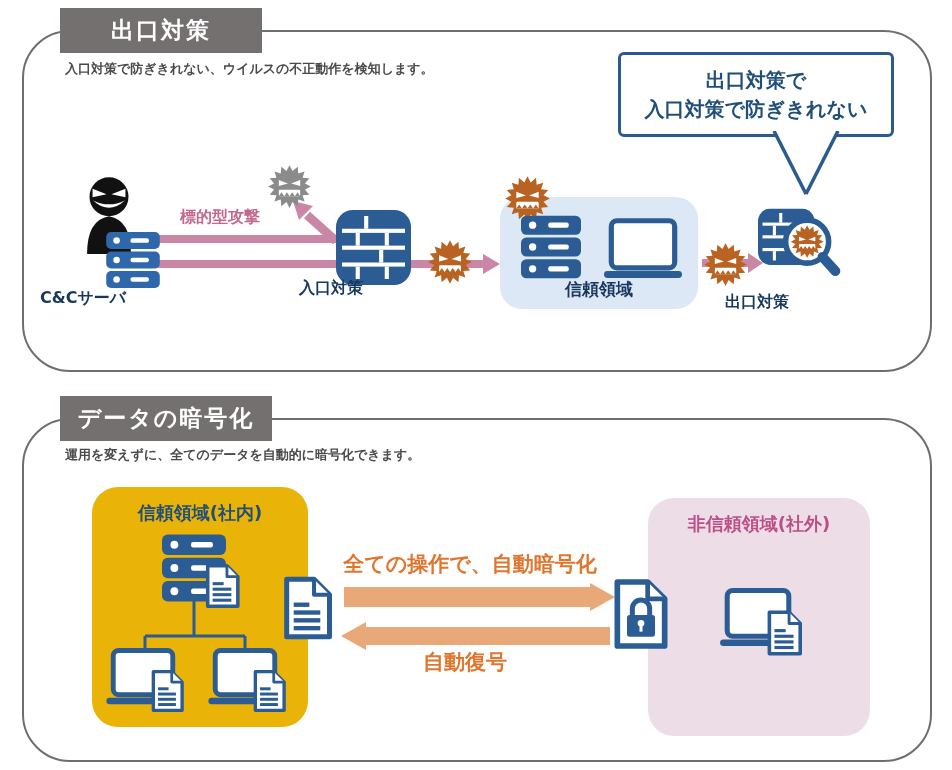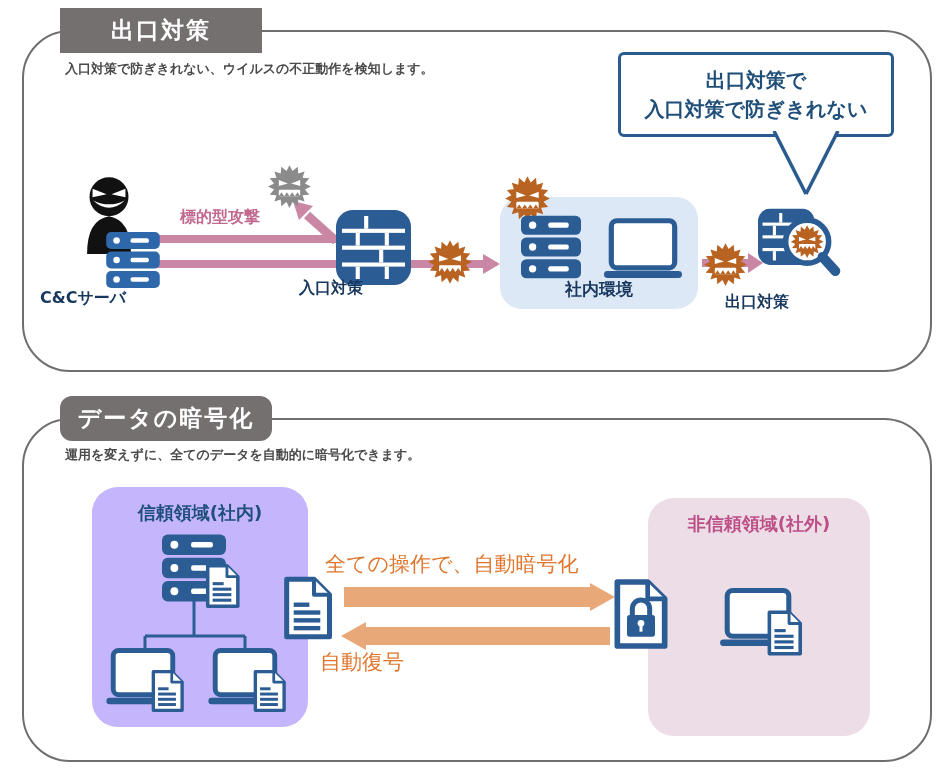--- a/index.html
+++ b/index.html
@@ -8,43 +8,43 @@
 
   .panel{position:absolute;left:22px;width:906px;height:338px;background:#fff;
          border:2px solid #6e6e6e;border-radius:48px;z-index:0;}
   #panel-exit{top:30px;}
   #panel-encryption{top:418px;height:340px;}
 
   .title-box{position:absolute;left:60px;height:45px;background:#757070;color:#fff;
              font-size:23px;font-weight:bold;text-align:center;line-height:45px;
              letter-spacing:2px;z-index:6;}
   #title-exit{top:8px;width:202px;}
-  #title-encryption{top:396px;width:212px;border-radius:12px;}
+  #title-encryption{top:396px;width:212px;}
 
   .subtitle{position:absolute;left:65px;font-size:13px;font-weight:bold;color:#4a4a4a;z-index:4;}
   #subtitle-exit{top:60px;}
   #subtitle-encryption{top:446px;text-align:right;}
 
   .softbox{position:absolute;z-index:1;border-radius:26px;}
   #internal-box{left:500px;top:197px;width:198px;height:112px;background:#dce8f5;border-radius:22px;}
-  #trusted-box{left:92px;top:487px;width:216px;height:240px;background:#c4b5fd;}
+  #trusted-box{left:92px;top:487px;width:216px;height:240px;background:#eab308;}
   #untrusted-box{left:648px;top:498px;width:222px;height:238px;background:#ecdde7;}
   .box-title{position:absolute;left:0;top:14px;width:100%;text-align:center;
              font-size:18px;font-weight:bold;}
   #trusted-box .box-title{color:#1f4e79;}
   #untrusted-box .box-title{color:#bd4f87;}
   #internal-box .box-title{top:auto;bottom:8px;font-size:17px;color:#17375e;}
 
   #arrows{position:absolute;left:0;top:0;z-index:2;pointer-events:none;}
 
   .icon{position:absolute;z-index:3;}
   .node-label{position:absolute;z-index:4;font-size:16px;font-weight:bold;color:#17375e;}
   #attack-label{position:absolute;left:180px;top:207px;z-index:4;font-size:16px;font-weight:bold;color:#c2688f;}
 
-  .flow-label{position:absolute;z-index:4;font-weight:normal;color:#e0762e;font-size:21px;}
+  .flow-label{position:absolute;z-index:4;font-weight:bold;color:#e0762e;text-align:center;font-size:21px;}
   #encrypt-label{left:325px;top:550px;width:290px;}
   #decrypt-label{left:320px;top:648px;width:290px;}
 
   #callout{position:absolute;left:618px;top:52px;width:276px;height:85px;box-sizing:border-box;
            background:#fff;border:3px solid #2b5a8f;border-radius:6px;z-index:6;
            text-align:center;color:#1f4e79;font-weight:bold;font-size:20px;line-height:1.45;
            padding-top:11px;}
   #callout-tail{position:absolute;left:150px;bottom:-63px;width:70px;height:66px;}
 
   svg{display:block;}
@@ -127,21 +127,21 @@
   </defs>
 </svg>
 
 <div id="canvas">
 
   <div class="panel" id="panel-exit"></div>
   <div class="title-box" id="title-exit">出口対策</div>
   <div class="subtitle" id="subtitle-exit">入口対策で防ぎきれない、ウイルスの不正動作を検知します。</div>
 
   <div class="softbox" id="internal-box">
-    <div class="box-title">社内環境</div>
+    <div class="box-title">信頼領域</div>
   </div>
 
   <div class="panel" id="panel-encryption"></div>
   <div class="softbox" id="trusted-box">
     <div class="box-title">信頼領域(社内)</div>
   </div>
   <div class="softbox" id="untrusted-box">
     <div class="box-title">非信頼領域(社外)</div>
   </div>
   <div class="title-box" id="title-encryption">データの暗号化</div>

